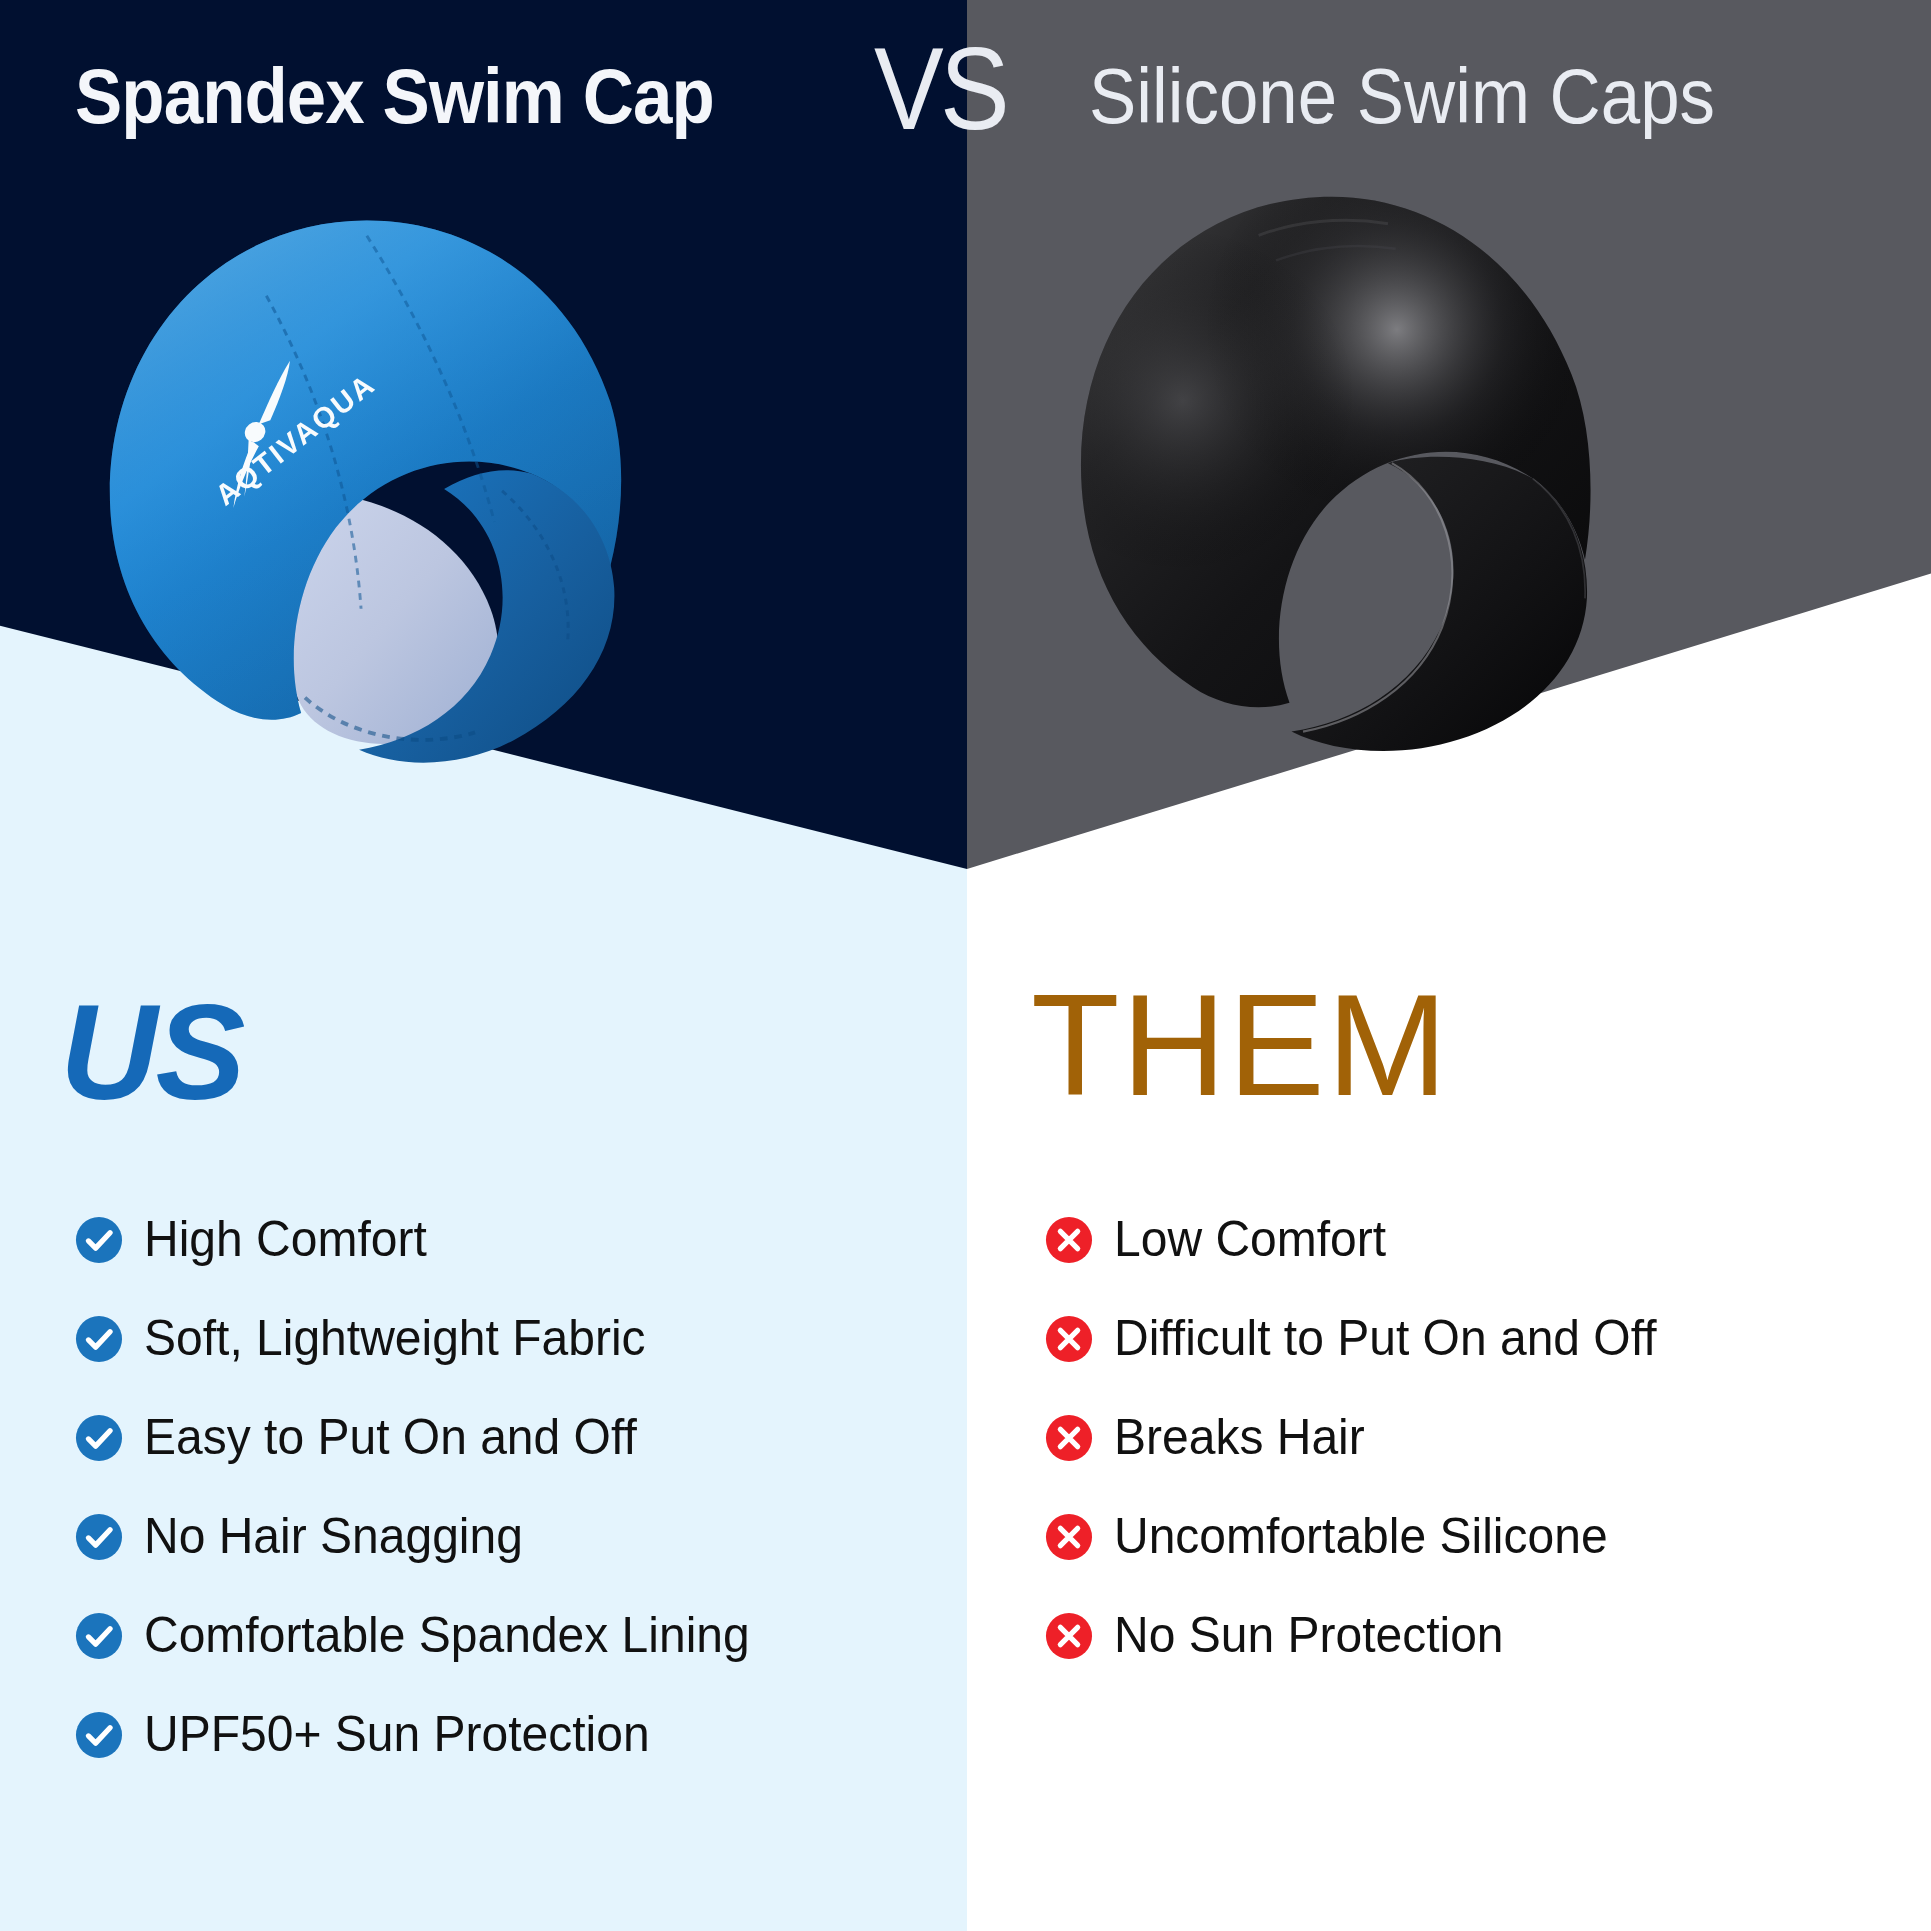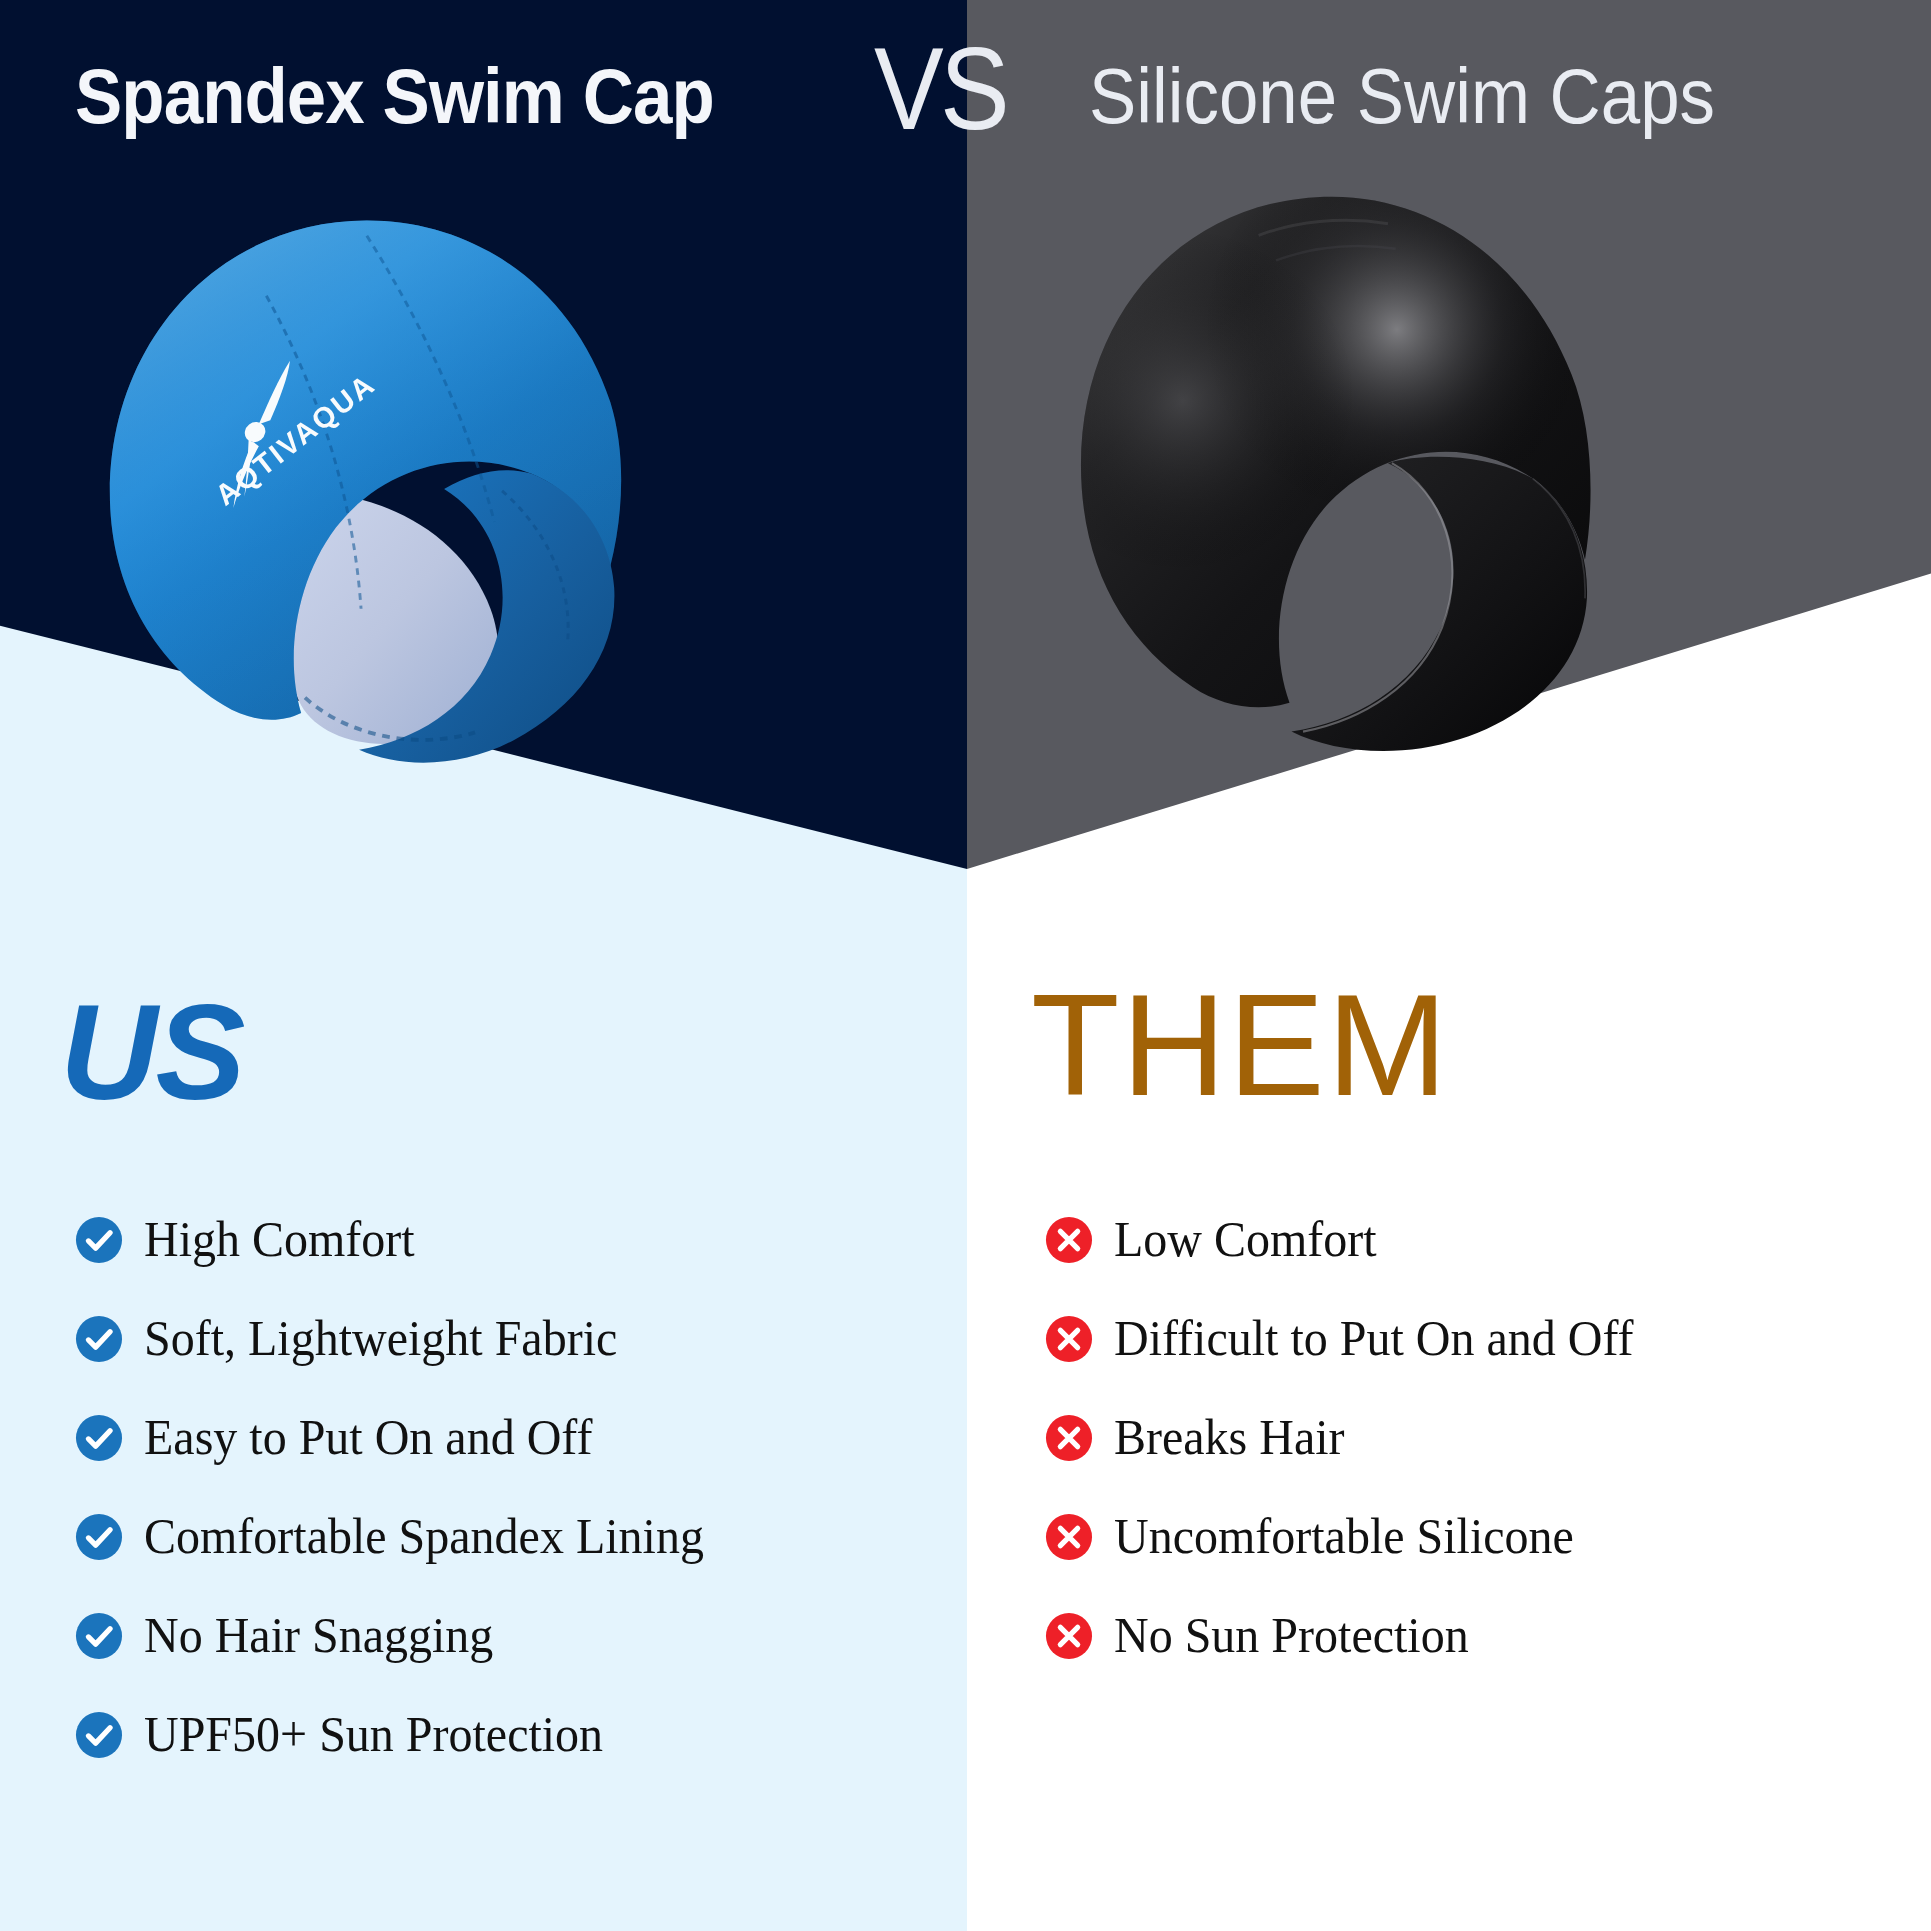--- a/index.html
+++ b/index.html
@@ -122,21 +122,20 @@
     z-index: 6;
   }
   .list-left { left: 75px; top: 1190px; width: 869px; }
   .list-right { left: 1045px; top: 1190px; width: 869px; }
 
   .list-item {
     display: flex;
     align-items: center;
     height: 99px;
     white-space: nowrap;
-    font-family: Liberation Serif, serif;
   }
   .item-icon {
     flex: 0 0 auto;
     width: 48px;
     height: 48px;
     margin-right: 21px;
     display: block;
   }
   .item-label {
     font-size: 50px;
@@ -299,36 +298,36 @@
         <path d="M14 26 L21.5 33.5 L36.5 17.5" fill="none" stroke="#ffffff" stroke-width="5.5" stroke-linecap="round" stroke-linejoin="round"></path>
       </svg>
       <span class="item-label">Easy to Put On and Off</span>
     </div>
 
     <div class="list-item">
       <svg class="item-icon" viewBox="0 0 50 50">
         <circle cx="25" cy="25" r="24" fill="#1b74bc"></circle>
         <path d="M14 26 L21.5 33.5 L36.5 17.5" fill="none" stroke="#ffffff" stroke-width="5.5" stroke-linecap="round" stroke-linejoin="round"></path>
       </svg>
+      <span class="item-label">No Hair Snagging</span>
+    </div>
+
+    <div class="list-item">
+      <svg class="item-icon" viewBox="0 0 50 50">
+        <circle cx="25" cy="25" r="24" fill="#1b74bc"></circle>
+        <path d="M14 26 L21.5 33.5 L36.5 17.5" fill="none" stroke="#ffffff" stroke-width="5.5" stroke-linecap="round" stroke-linejoin="round"></path>
+      </svg>
       <span class="item-label">Comfortable Spandex Lining</span>
     </div>
 
     <div class="list-item">
       <svg class="item-icon" viewBox="0 0 50 50">
         <circle cx="25" cy="25" r="24" fill="#1b74bc"></circle>
         <path d="M14 26 L21.5 33.5 L36.5 17.5" fill="none" stroke="#ffffff" stroke-width="5.5" stroke-linecap="round" stroke-linejoin="round"></path>
       </svg>
-      <span class="item-label">No Hair Snagging</span>
-    </div>
-
-    <div class="list-item">
-      <svg class="item-icon" viewBox="0 0 50 50">
-        <circle cx="25" cy="25" r="24" fill="#1b74bc"></circle>
-        <path d="M14 26 L21.5 33.5 L36.5 17.5" fill="none" stroke="#ffffff" stroke-width="5.5" stroke-linecap="round" stroke-linejoin="round"></path>
-      </svg>
       <span class="item-label">UPF50+ Sun Protection</span>
     </div>
 
   </div>
 
   <div class="list list-right">
 
     <div class="list-item">
       <svg class="item-icon" viewBox="0 0 50 50">
         <circle cx="25" cy="25" r="24" fill="#ee2028"></circle>

